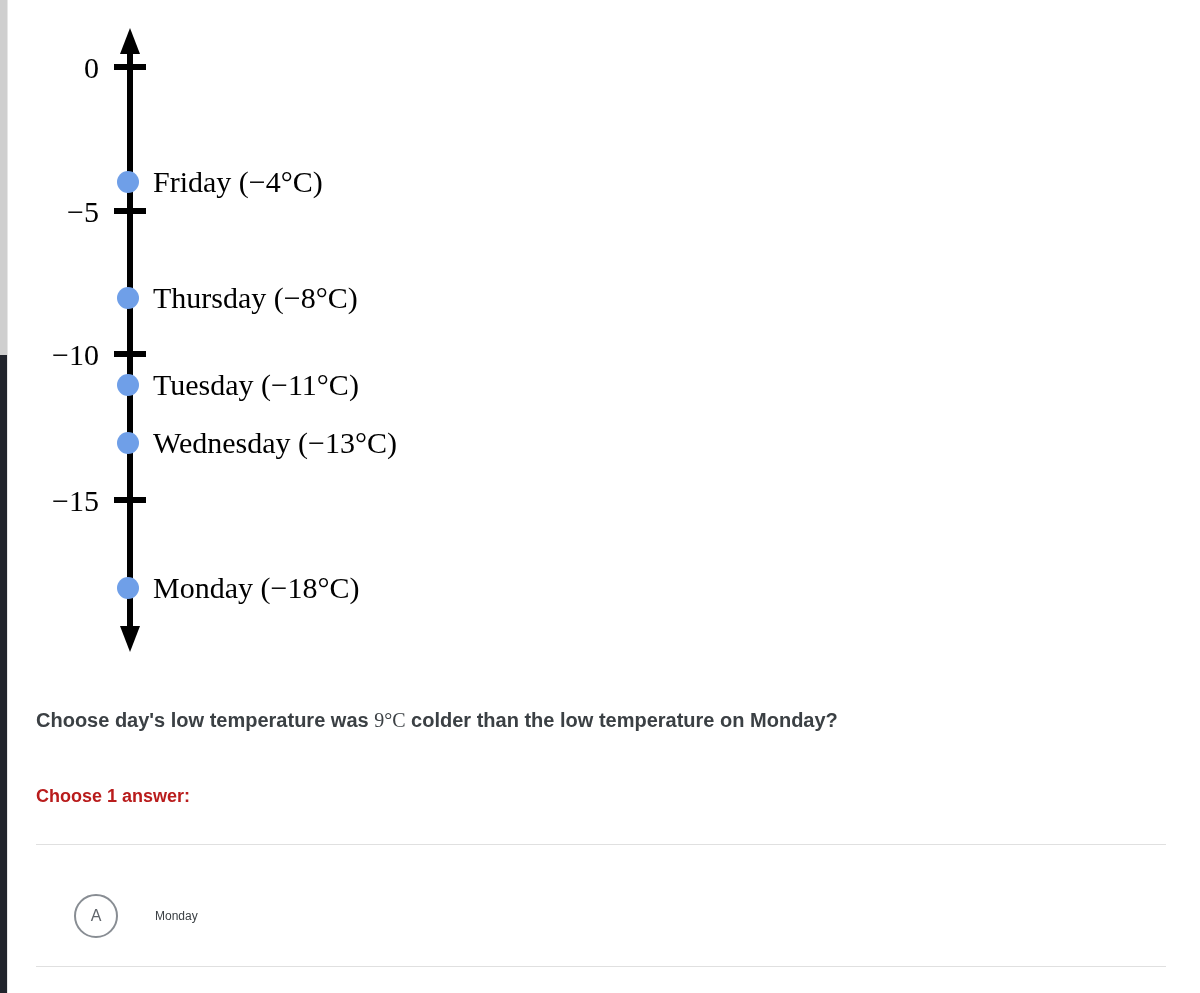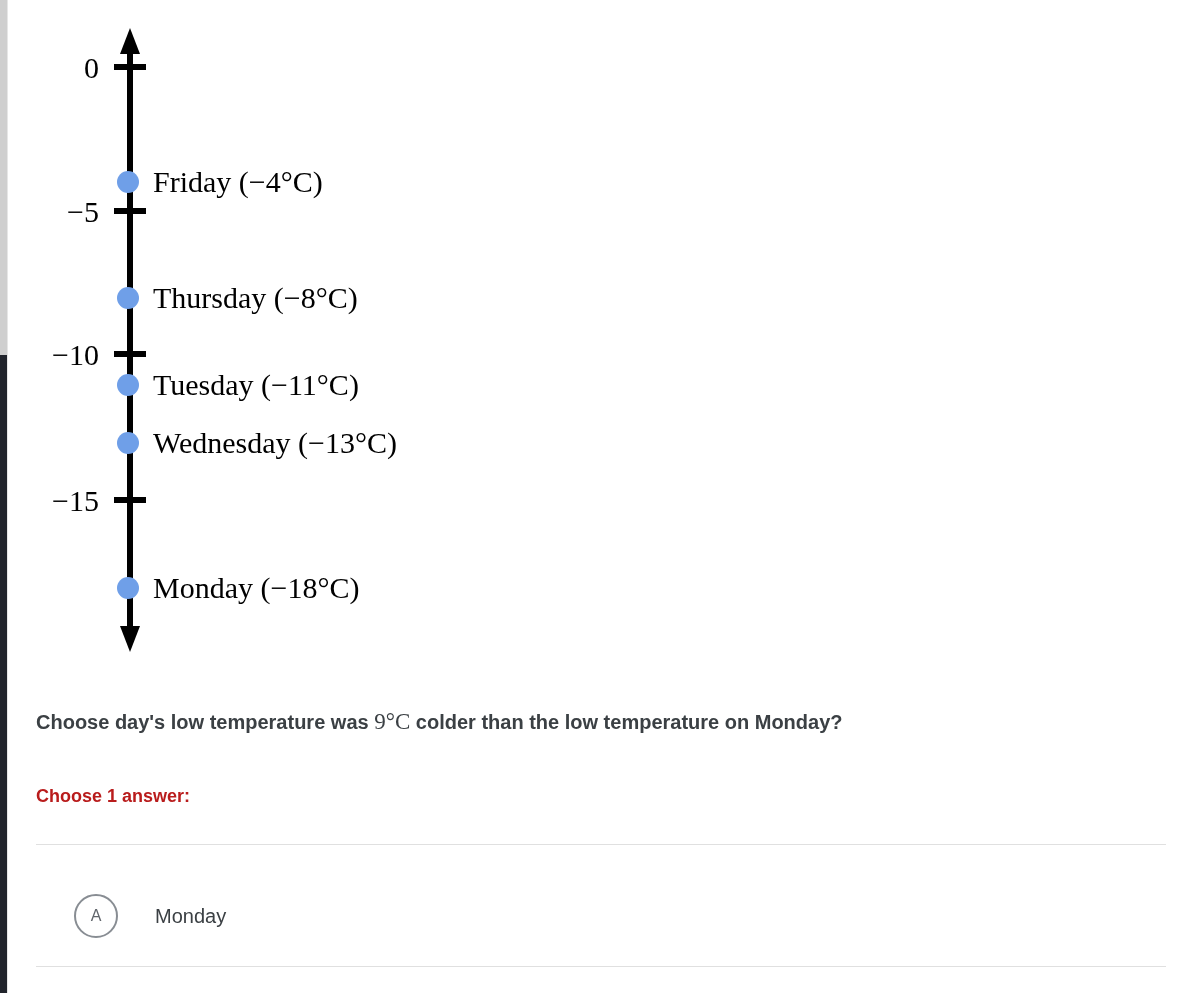--- a/index.html
+++ b/index.html
@@ -64,21 +64,21 @@
     top: 706px;
     width: 1130px;
     font-size: 20px;
     font-weight: bold;
     color: #3b4044;
     line-height: 1.4;
   }
   .question .math {
     font-family: "Liberation Serif", serif;
     font-weight: normal;
-    font-size: 23px;
+    font-size: 20px;
   }
 
   .choose-label {
     position: absolute;
     left: 36px;
     top: 786px;
     font-size: 18px;
     font-weight: bold;
     color: #b91c1c;
   }
@@ -111,21 +111,21 @@
     display: flex;
     align-items: center;
     justify-content: center;
     font-size: 16px;
     color: #60656b;
     margin-left: 38px;
     flex: none;
   }
   .choice-text {
     margin-left: 37px;
-    font-size: 20px;
+    font-size: 12px;
     color: #3b4044;
   }
 </style>
 </head>
 <body>
 
 <div class="edge-strip grey-top"></div>
 <div class="edge-strip dark-bottom"></div>
 <div class="edge-line"></div>
 

